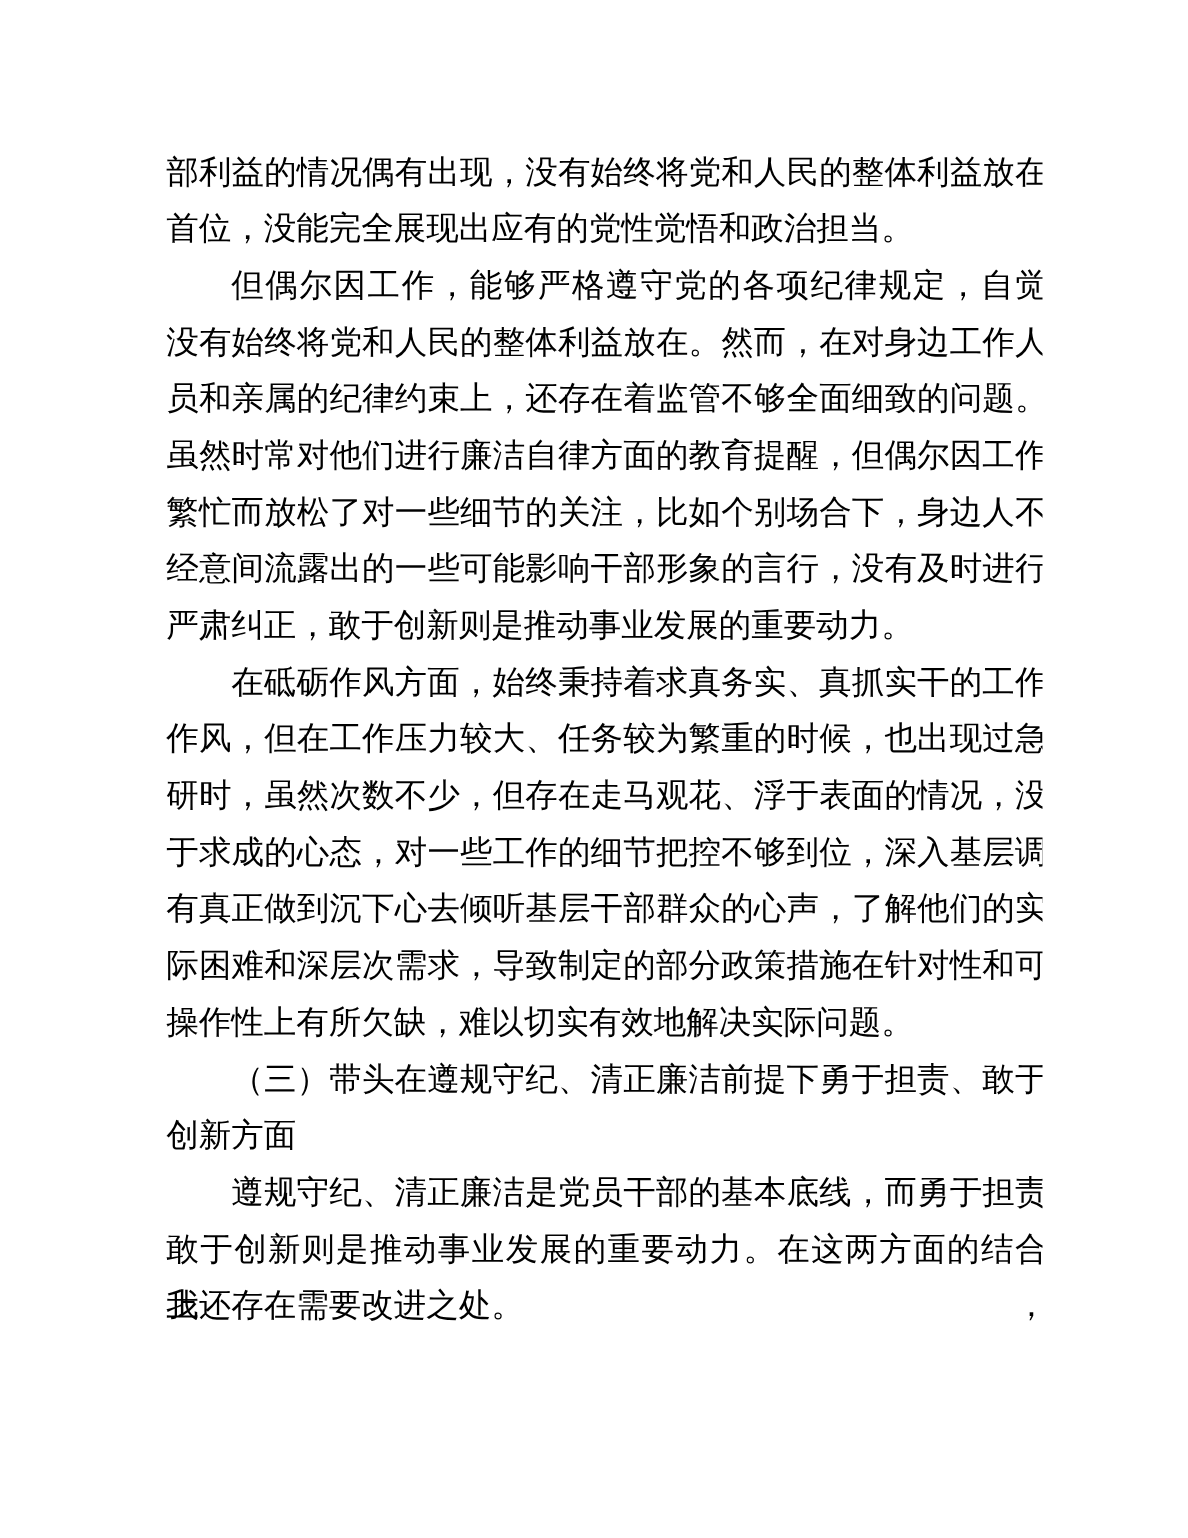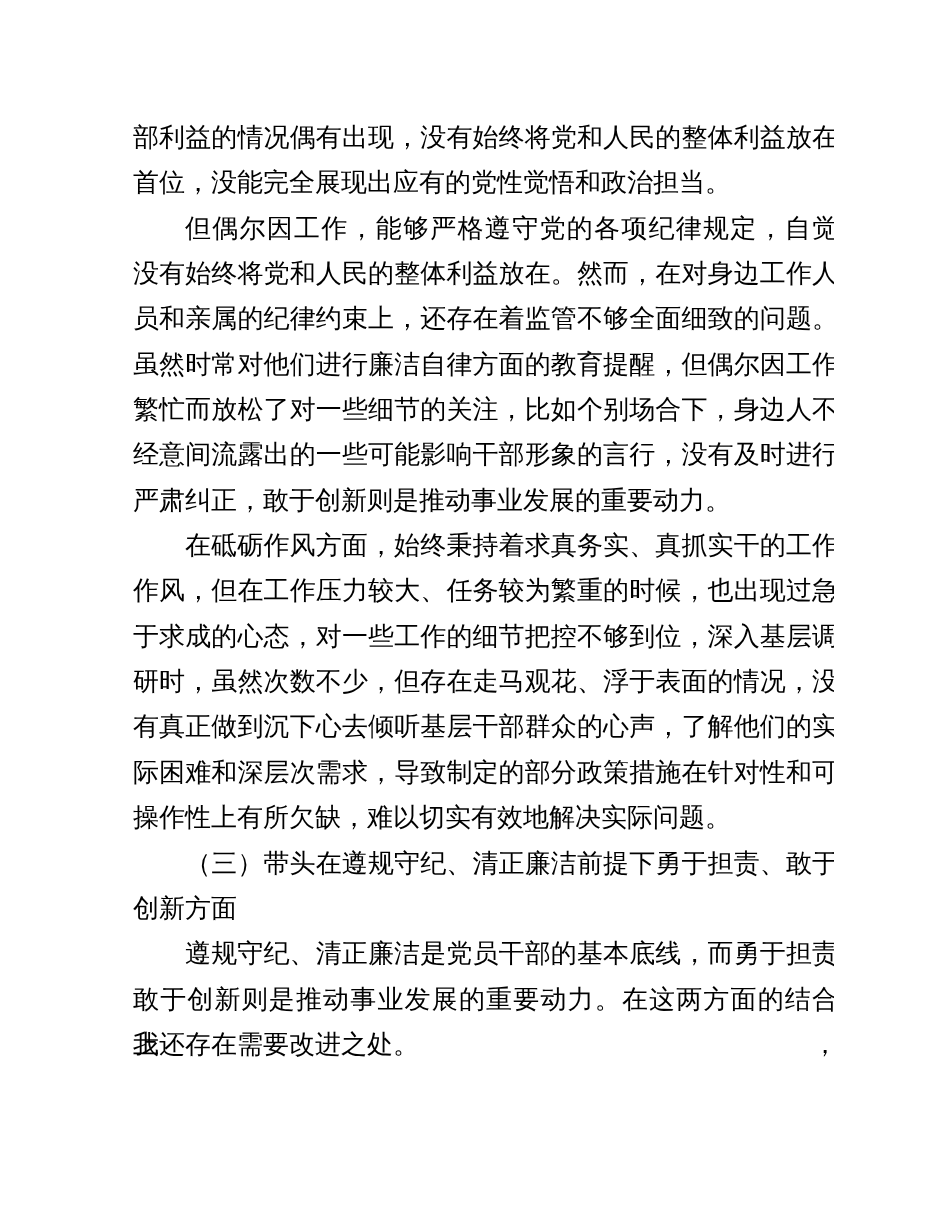--- a/index.html
+++ b/index.html
@@ -67,22 +67,22 @@
         <div class="line fill">没有始终将党和人民的整体利益放在。然而，在对身边工作人</div>
         <div class="line fill">员和亲属的纪律约束上，还存在着监管不够全面细致的问题。</div>
         <div class="line fill">虽然时常对他们进行廉洁自律方面的教育提醒，但偶尔因工作</div>
         <div class="line fill">繁忙而放松了对一些细节的关注，比如个别场合下，身边人不</div>
         <div class="line fill">经意间流露出的一些可能影响干部形象的言行，没有及时进行</div>
         <div class="line">严肃纠正，敢于创新则是推动事业发展的重要动力。</div>
       </div>
       <div class="paragraph body">
         <div class="line fill indent">在砥砺作风方面，始终秉持着求真务实、真抓实干的工作</div>
         <div class="line fill">作风，但在工作压力较大、任务较为繁重的时候，也出现过急</div>
+        <div class="line fill">研时，虽然次数不少，但存在走马观花、浮于表面的情况，没</div>
         <div class="line fill">于求成的心态，对一些工作的细节把控不够到位，深入基层调</div>
-        <div class="line fill">研时，虽然次数不少，但存在走马观花、浮于表面的情况，没</div>
         <div class="line fill">有真正做到沉下心去倾听基层干部群众的心声，了解他们的实</div>
         <div class="line fill">际困难和深层次需求，导致制定的部分政策措施在针对性和可</div>
         <div class="line">操作性上有所欠缺，难以切实有效地解决实际问题。</div>
       </div>
       <div class="paragraph heading">
         <div class="line fill indent">（三）带头在遵规守纪、清正廉洁前提下勇于担责、敢于</div>
         <div class="line">创新方面</div>
       </div>
       <div class="paragraph body">
         <div class="line fill indent">遵规守纪、清正廉洁是党员干部的基本底线，而勇于担责</div>

